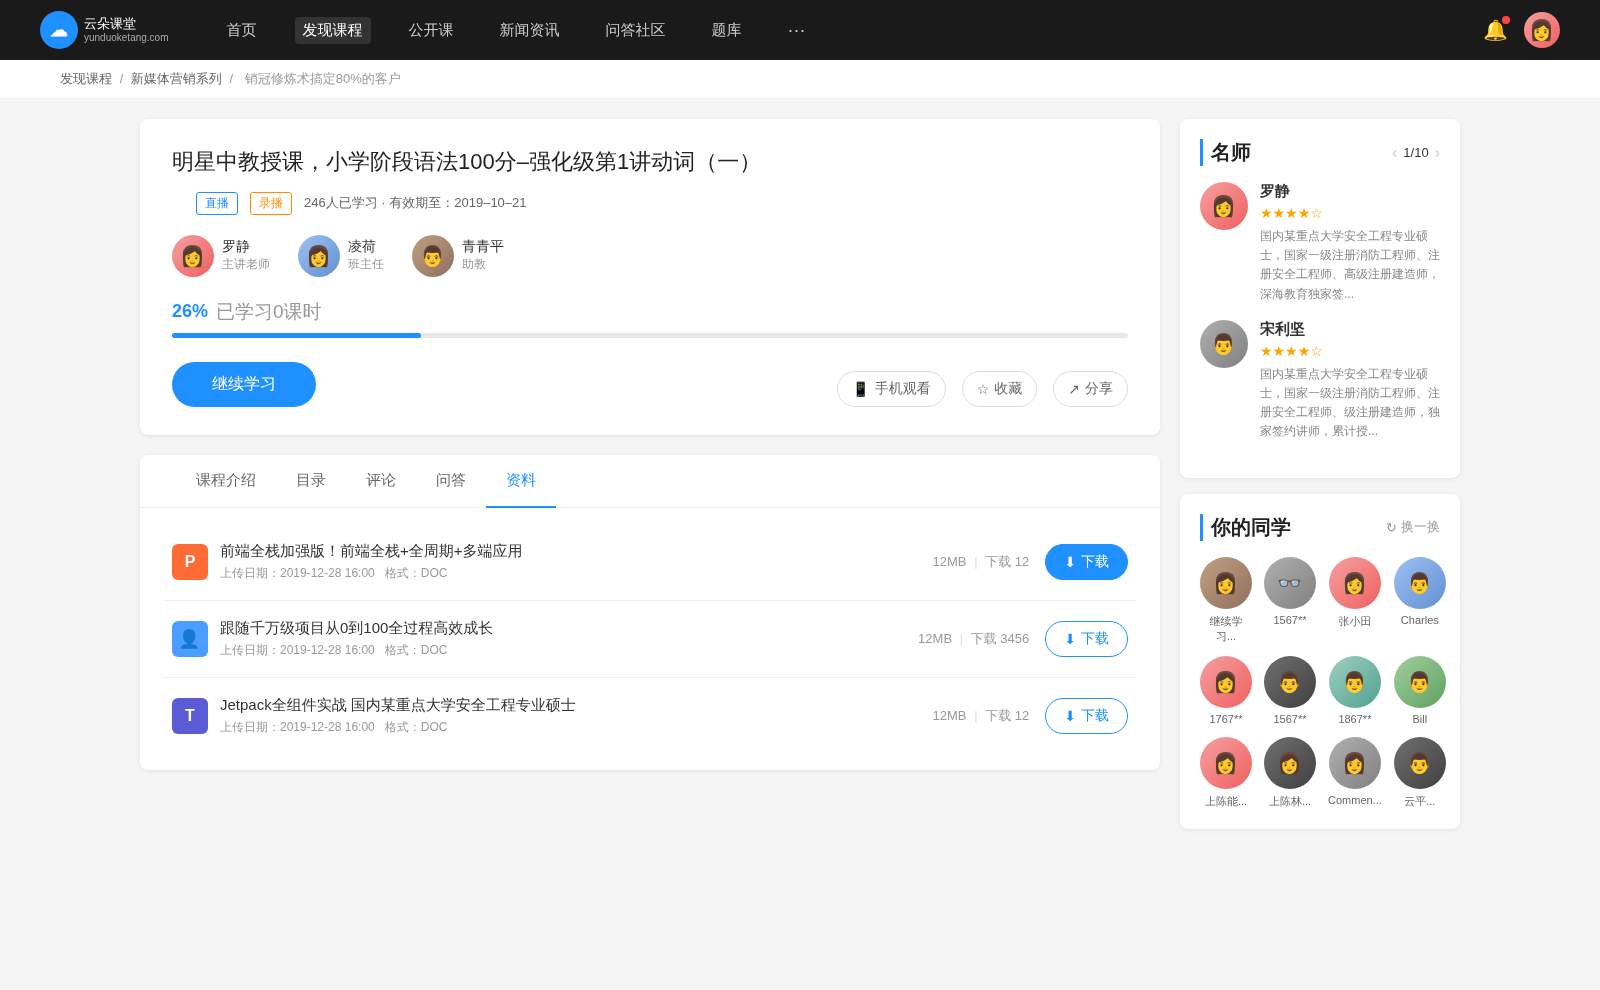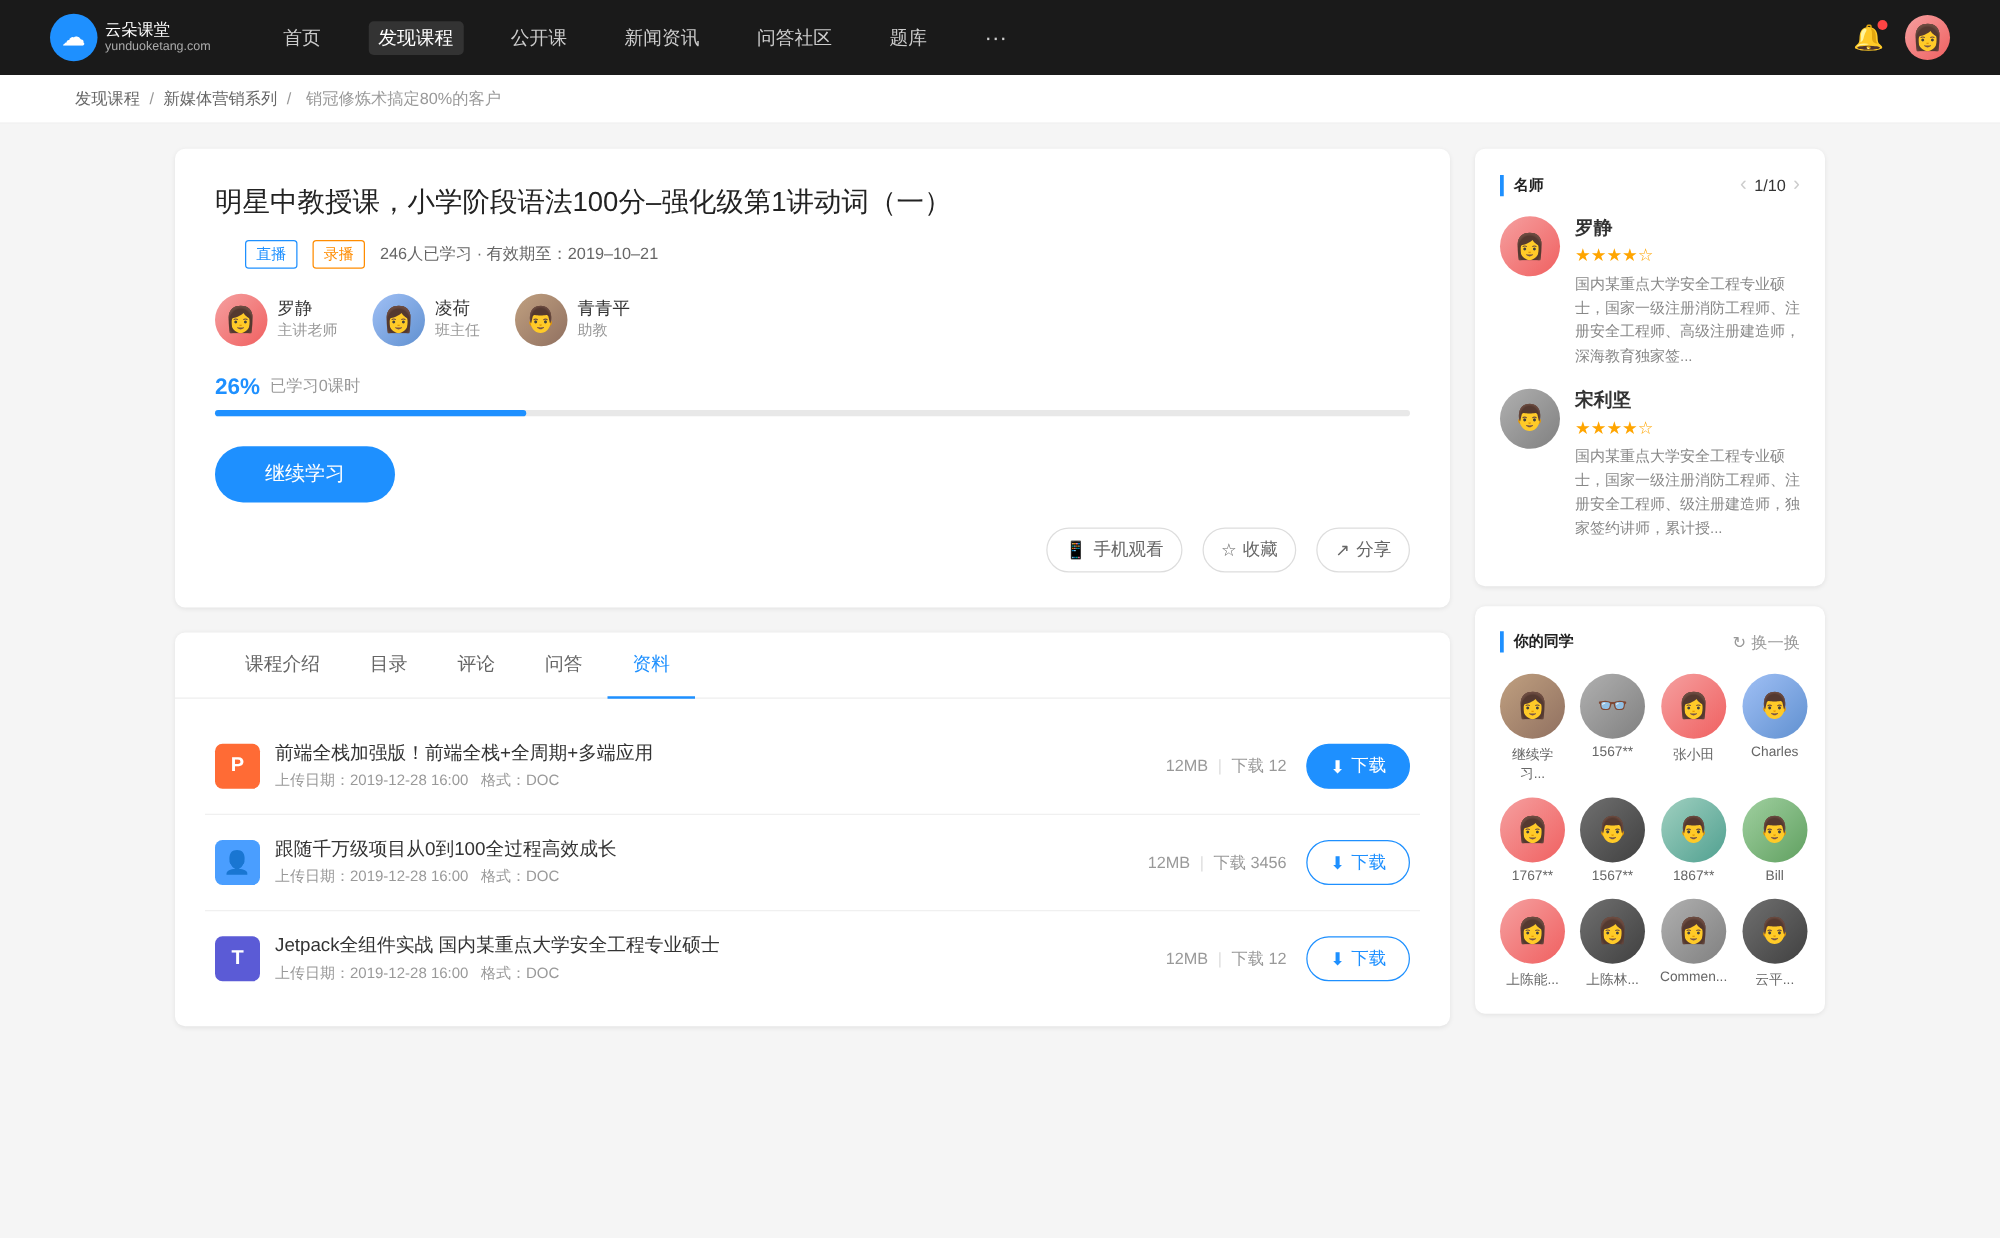--- a/index.html
+++ b/index.html
@@ -39,24 +39,24 @@
     .meta-text { color: #666; font-size: 13px; text-align: right; }
     .teachers { display: flex; gap: 28px; margin-bottom: 22px; }
     .teacher { display: flex; align-items: center; gap: 8px; }
     .teacher-avatar { width: 42px; height: 42px; border-radius: 50%; background: #ddd; overflow: hidden; }
     .teacher-info { }
     .teacher-name { font-size: 14px; color: #333; font-weight: 500; }
     .teacher-role { font-size: 12px; color: #999; }
     .progress-section { margin-bottom: 24px; }
     .progress-label { display: flex; align-items: center; gap: 8px; margin-bottom: 8px; }
     .progress-pct { font-size: 18px; font-weight: bold; color: #1e90ff; }
-    .progress-sub { font-size: 13px; color: #999; }
+    .progress-sub { font-size: 19px; color: #999; }
     .progress-bar-bg { height: 5px; background: #e8e8e8; border-radius: 3px; width: 100%; }
     .progress-bar-fill { height: 5px; background: #1e90ff; border-radius: 3px; }
-    .course-actions { display: flex; align-items: flex-start; gap: 20px; flex-direction: column; }
+    .course-actions { display: flex; align-items: flex-end; gap: 20px; }
     .btn-continue { background: #1e90ff; color: white; border: none; padding: 12px 40px; border-radius: 30px; font-size: 16px; cursor: pointer; font-weight: 500; }
     .action-btns { margin-left: auto; display: flex; gap: 16px; }
     .action-btn { display: flex; align-items: center; gap: 5px; color: #666; font-size: 14px; cursor: pointer; padding: 8px 14px; border: 1px solid #ddd; border-radius: 20px; background: white; }
 
     
     .tabs-card { background: white; border-radius: 8px; box-shadow: 0 1px 4px rgba(0,0,0,0.08); }
     .tabs-nav { display: flex; gap: 0; border-bottom: 1px solid #eee; padding: 0 36px; }
     .tab { padding: 16px 20px; font-size: 15px; color: #666; cursor: pointer; border-bottom: 2px solid transparent; margin-bottom: -1px; }
     .tab.active { color: #1e90ff; border-bottom-color: #1e90ff; font-weight: 500; }
     .tab-content { padding: 16px 24px; }
@@ -75,21 +75,21 @@
     .file-sep { color: #ddd; margin: 0 4px; }
     .btn-download { background: white; color: #1e90ff; border: 1.5px solid #1e90ff; padding: 8px 18px; border-radius: 20px; font-size: 14px; cursor: pointer; display: flex; align-items: center; gap: 5px; white-space: nowrap; }
     .btn-download.filled { background: #1e90ff; color: white; }
 
     
     .right-panel { width: 280px; flex-shrink: 0; }
 
     
     .panel-card { background: white; border-radius: 8px; padding: 20px; box-shadow: 0 1px 4px rgba(0,0,0,0.08); margin-bottom: 16px; }
     .panel-header { display: flex; align-items: center; justify-content: space-between; margin-bottom: 16px; }
-    .panel-title { font-size: 12px; font-weight: bold; color: #222; border-left: 3px solid #1e90ff; padding-left: 8px; }
+    .panel-title { font-size: 20px; font-weight: bold; color: #222; border-left: 3px solid #1e90ff; padding-left: 8px; }
     .panel-nav { display: flex; align-items: center; gap: 6px; font-size: 13px; color: #999; }
     .panel-nav-btn { cursor: pointer; font-size: 16px; color: #ccc; }
     .panel-page { color: #333; }
 
     .teacher-entry { display: flex; gap: 12px; margin-bottom: 16px; }
     .teacher-entry-avatar { width: 48px; height: 48px; border-radius: 50%; background: #ddd; flex-shrink: 0; overflow: hidden; }
     .teacher-entry-info { flex: 1; }
     .teacher-entry-name { font-size: 15px; font-weight: 600; color: #333; margin-bottom: 4px; }
     .stars { color: #ffa500; font-size: 14px; margin-bottom: 6px; }
     .teacher-entry-desc { font-size: 12px; color: #888; line-height: 1.6; }

